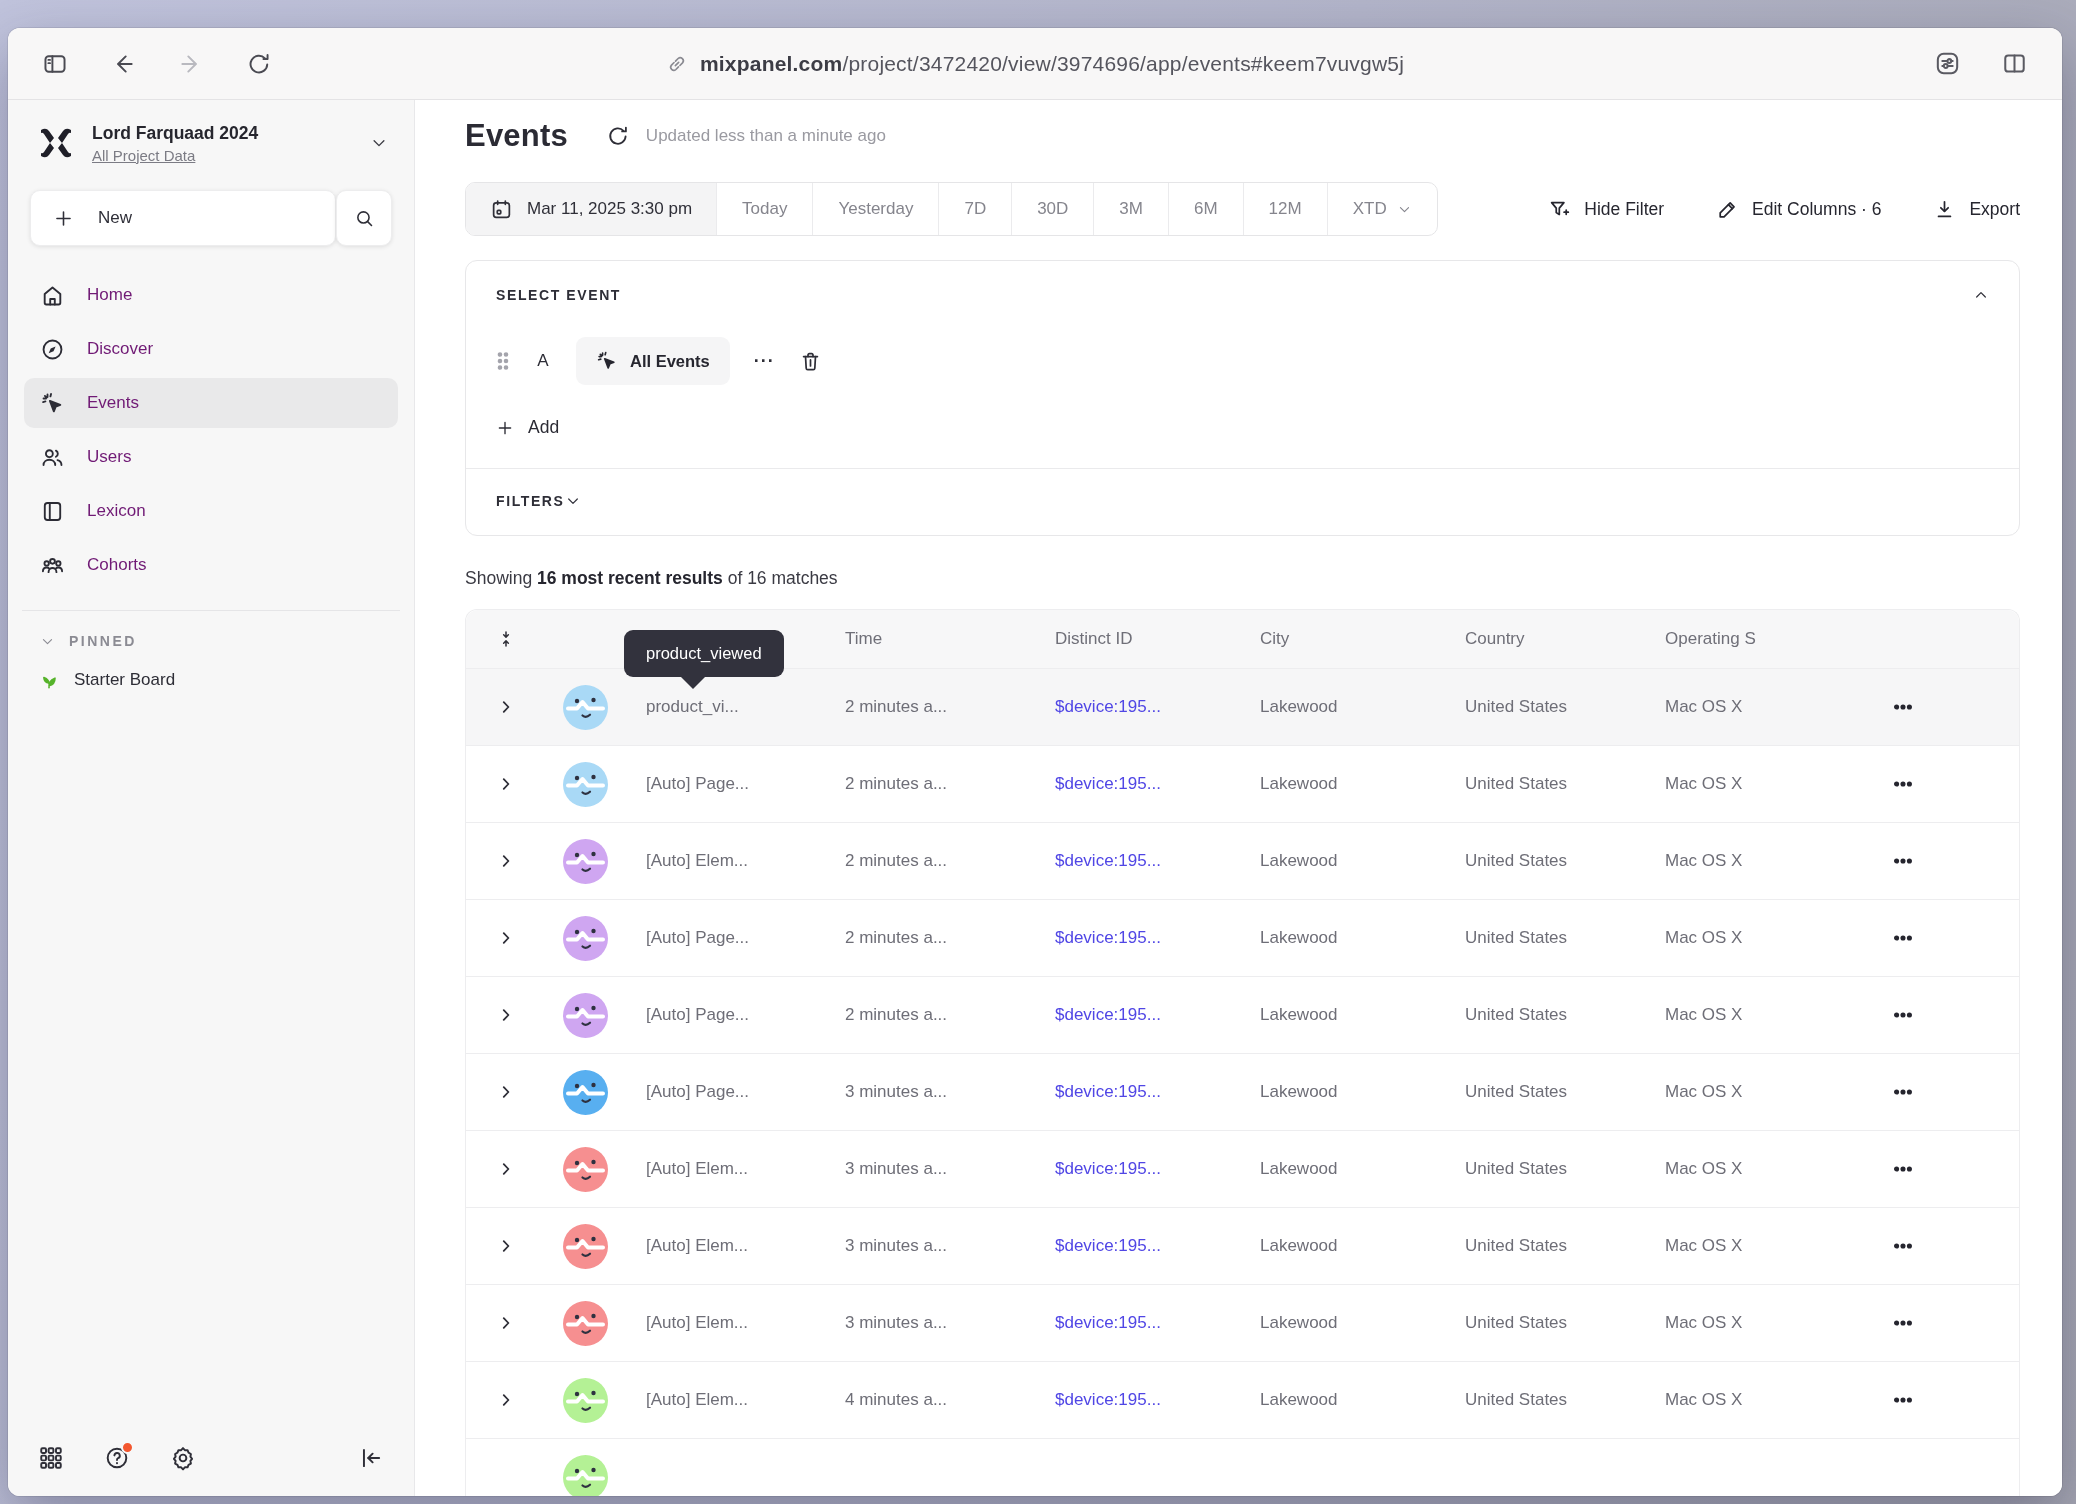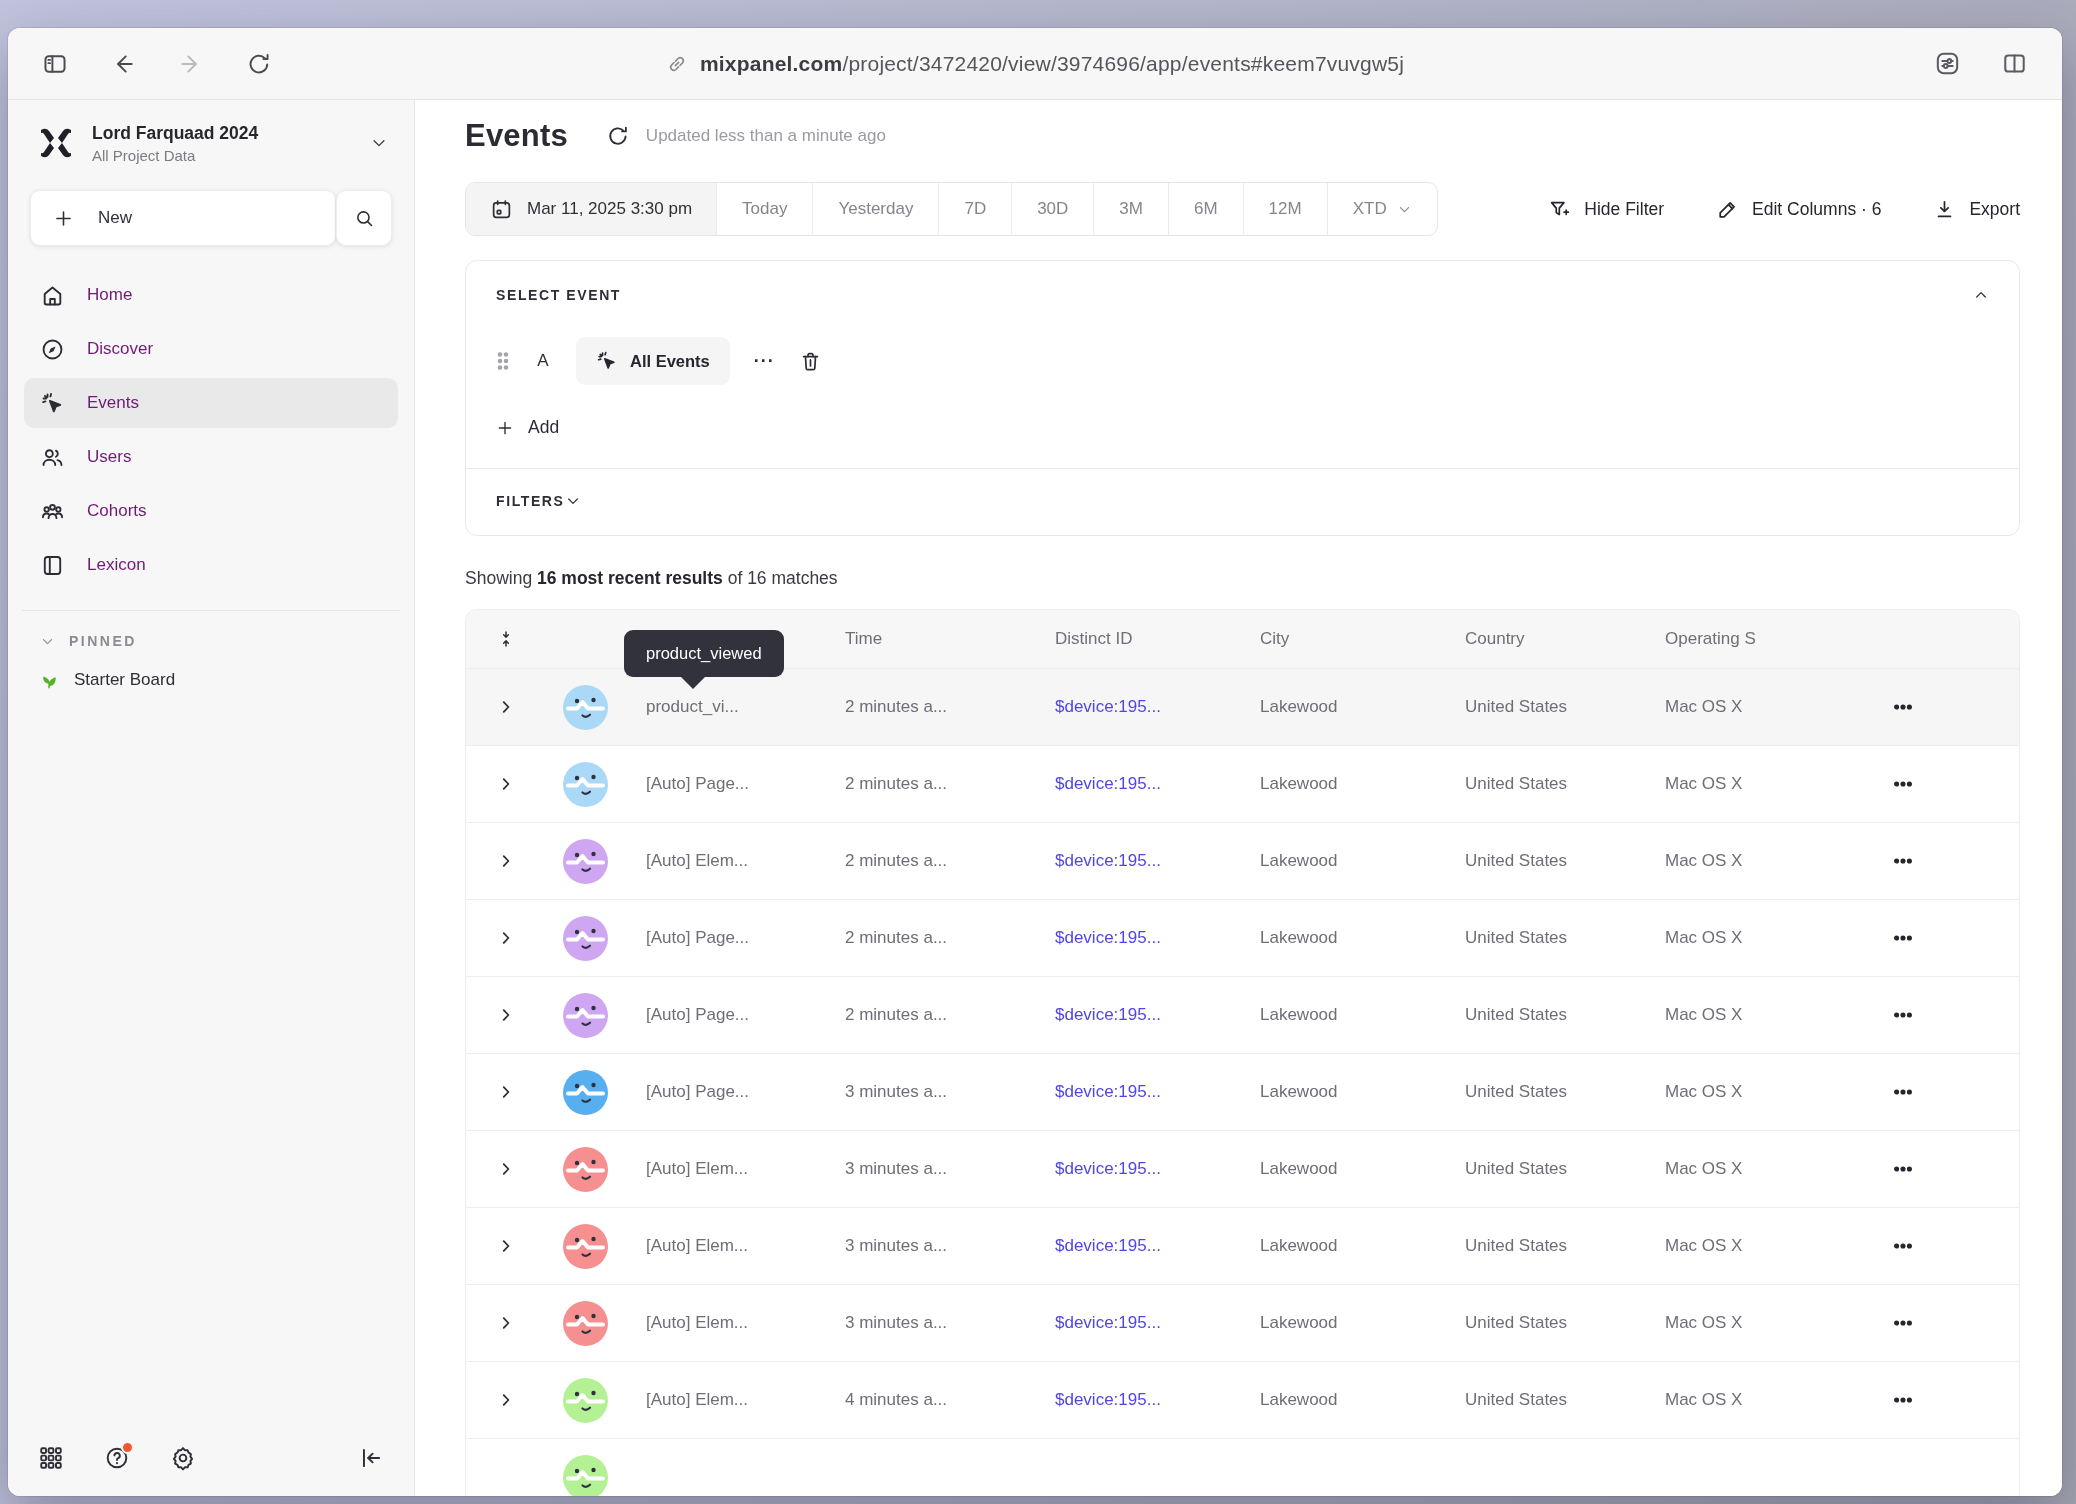--- a/index.html
+++ b/index.html
@@ -41,21 +41,21 @@
     flex:0 0 407px; background:#f7f7f7; border-right:1px solid #e8e8ea;
     display:flex; flex-direction:column; position:relative; padding:0 16px;
   }
   .main { flex:1; background:#fff; padding:0 42px 0 50px; position:relative; overflow:hidden; }
 
   
   .project-row { display:flex; align-items:center; margin:20px 10px 0 14px; }
   .mp-logo { width:36px; height:46px; flex:0 0 auto; color:#1f1f28; }
   .project-meta { margin-left:18px; min-width:0; }
   .project-name { font-size:17.5px; font-weight:700; color:#26262e; }
-  .project-scope { font-size:15px; color:#7b7b84; margin-top:3px; }
+  .project-scope { font-size:15px; color:#7b7b84; margin-top:3px;text-decoration:underline; }
   .project-chevron { margin-left:auto; color:#3c3c44; }
   .project-chevron .ic { width:18px; height:18px; }
 
   .new-row { display:flex; margin:24px 6px 0 6px; }
   .btn-new {
     flex:1; height:56px; background:#fff; border:1px solid #ededee; border-radius:10px;
     box-shadow:0 1px 4px rgba(0,0,0,.10); display:flex; align-items:center; padding:0 22px; gap:24px;
     font-size:17px; font-weight:500; color:#2f2f38; cursor:pointer;
   }
   .btn-new .ic, .btn-search .ic { width:21px; height:21px; }
@@ -287,36 +287,36 @@
         <div class="nav-item">
           <svg class="ic" viewBox="0 0 24 24">
               <circle cx="9" cy="8.3" r="3.3"></circle>
               <path d="M3.4 19.2 c0 -3.1 2.6 -5 5.6 -5 s5.6 1.9 5.6 5"></path>
               <path d="M15.3 5.4 a3.3 3.3 0 0 1 0 5.9"></path>
               <path d="M16.8 14.5 c2.3 .6 3.8 2.4 3.8 4.7"></path>
             </svg>
           <span>Users</span>
         </div>
         <div class="nav-item">
+          <svg class="ic" viewBox="0 0 24 24">
+              <rect x="4.6" y="3.8" width="14.8" height="16.4" rx="2.6"></rect>
+              <path d="M9.4 3.8 v16.4"></path>
+            </svg>
+          <span>Lexicon</span>
+        </div>
+        <div class="nav-item">
           <svg class="ic" viewBox="0 0 24 24" stroke-width="1.6">
               <circle cx="6.4" cy="10" r="2.1"></circle>
               <circle cx="17.6" cy="10" r="2.1"></circle>
               <circle cx="12" cy="8" r="2.3"></circle>
               <path d="M2.8 17.6 c0 -2.3 1.7 -3.7 3.6 -3.7 1 0 1.9 .3 2.5 1"></path>
               <path d="M21.2 17.6 c0 -2.3 -1.7 -3.7 -3.6 -3.7 -1 0 -1.9 .3 -2.5 1"></path>
               <path d="M8.2 18.4 c0 -2.5 1.8 -4 3.8 -4 s3.8 1.5 3.8 4"></path>
             </svg>
           <span>Cohorts</span>
-        </div>
-        <div class="nav-item">
-          <svg class="ic" viewBox="0 0 24 24">
-              <rect x="4.6" y="3.8" width="14.8" height="16.4" rx="2.6"></rect>
-              <path d="M9.4 3.8 v16.4"></path>
-            </svg>
-          <span>Lexicon</span>
         </div>
       </div>
 
       <div class="side-divider"></div>
 
       <div class="pinned-head">
         <svg class="ic" viewBox="0 0 24 24" stroke-width="2.6">
             <path d="M5.5 9 l6.5 6.5 L18.5 9"></path>
           </svg>
         <span class="pinned-label">PINNED</span>

